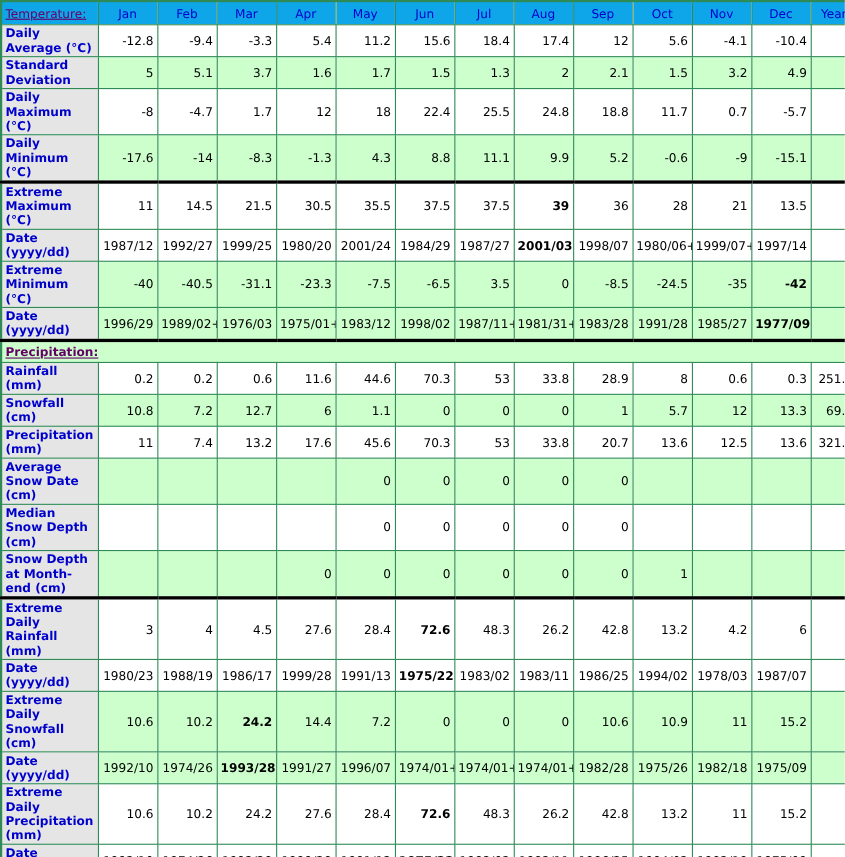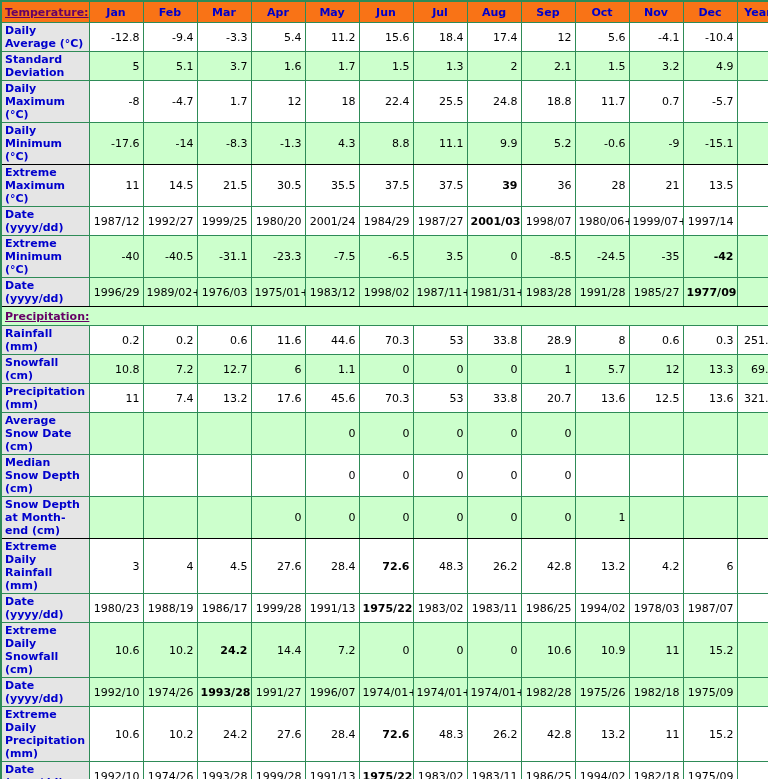--- a/index.html
+++ b/index.html
@@ -28,23 +28,23 @@
     overflow: hidden;
     white-space: normal;
   }
   
   col.c-label  { width: 88px; }
   col.c-month  { width: 54px; }
   col.c-year   { width: 42px; }
 
   
   tr.header-row td {
-    background: #f97316;
+    background: #0ea5e9;
     text-align: center;
-    font-weight: bold;
+    font-weight: normal;
     color: #0000cc;
     height: 18px;
     padding-top: 1px;
     padding-bottom: 1px;
   }
   tr.header-row td.section-title {
     text-align: left;
     color: #660066;
     text-decoration: underline;
     padding-left: 3px;
@@ -73,21 +73,21 @@
     font-weight: normal;
     padding-right: 3px;
   }
   td.val.bold { font-weight: bold; }
   tr.band-white td.val,
   tr.band-white td.code { background: #ffffff; }
   tr.band-green td.val,
   tr.band-green td.code { background: #ccffcc; }
 
   
-  tr.group-end td { border-bottom: 1px solid #000000; }
+  tr.group-end td { border-bottom: 3px solid #000000; }
   table.climate { border: 2px solid #2e8b57; }
 </style>
 </head>
 <body>
 
 <table class="climate">
   <colgroup>
     <col class="c-label">
       <col class="c-month">
       <col class="c-month">

